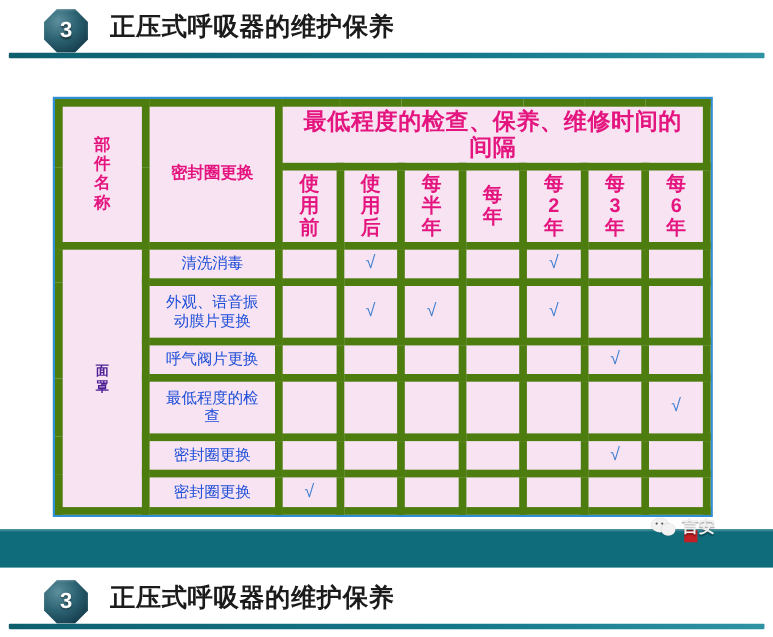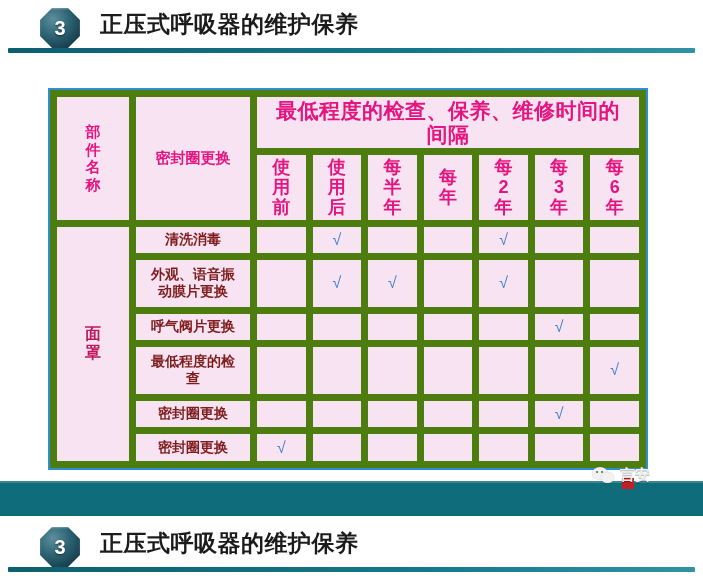--- a/index.html
+++ b/index.html
@@ -91,21 +91,21 @@
   }
 
   
   .watermark {
     position: absolute;
     left: 592px;
     top: 466px;
     width: 96px;
     height: 26px;
     display: flex;
-    align-items: flex-start;
+    align-items: center;
     gap: 4px;
     z-index: 6;
   }
   .wechat-icon {
     position: relative;
     width: 24px;
     height: 19px;
     flex: 0 0 auto;
   }
   .wechat-icon .b1, .wechat-icon .b2 {
@@ -181,34 +181,34 @@
   th.col-part .vtext {
     display: block;
     width: 1em;
     margin: 0 auto;
     word-break: break-all;
   }
   th.col-content { width: 88px; font-size: 15px; }
   th.sub { width: 66px; }
 
   td.part-cell {
-    color: #be185d;
-    font-weight: bold;
-    font-size: 16px;
+    color: #4c1d95;
+    font-weight: bold;
+    font-size: 12px;
     line-height: 1.18;
   }
   td.part-cell .vtext {
     display: block;
     width: 1em;
     margin: 0 auto;
     word-break: break-all;
   }
   td.item-cell {
-    color: #7f1d1d;
-    font-weight: bold;
+    color: #1d4ed8;
+    font-weight: normal;
     font-size: 14px;
     line-height: 1.25;
   }
   td.mark-cell {
     color: #3e7fd0;
     font-size: 16px;
     font-weight: normal;
   }
 </style>
 </head>

